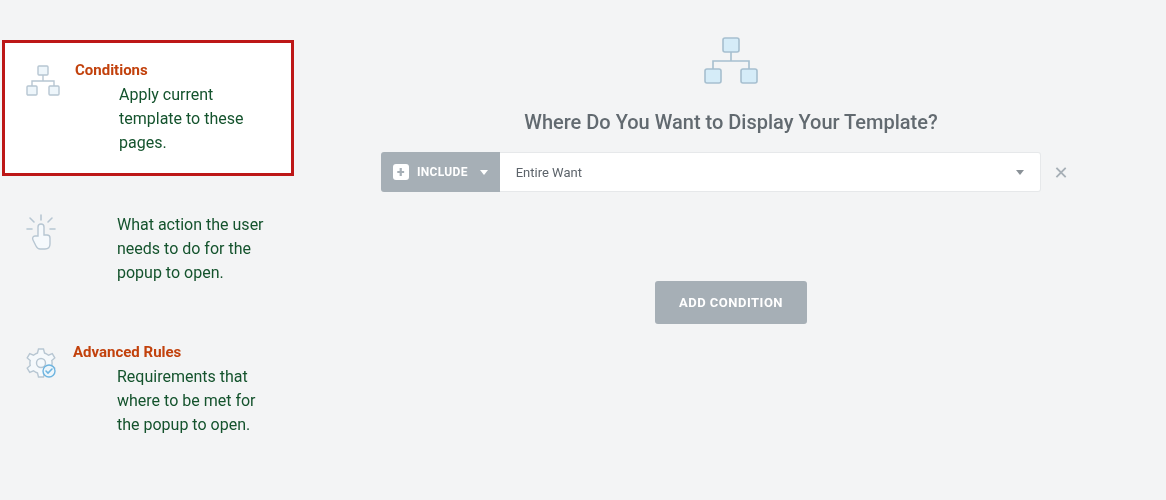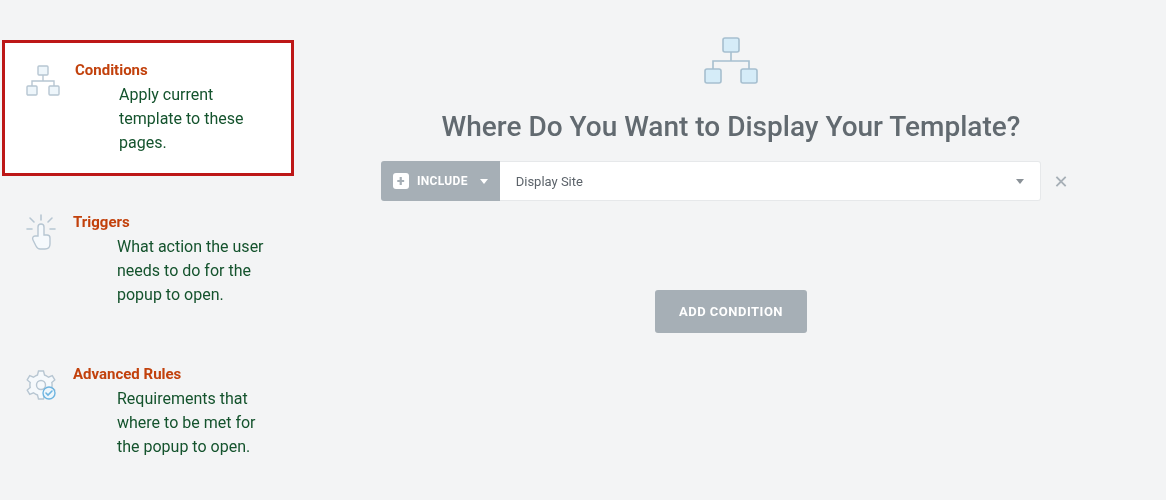--- a/index.html
+++ b/index.html
@@ -66,21 +66,21 @@
       background: #f3f4f5;
       padding: 36px 36px 36px 36px;
       text-align: center;
     }
     .hero-icon {
       margin: 0 auto 24px;
       width: 60px;
       height: 50px;
     }
     .main-title {
-      font-size: 28px;
+      font-size: 20px;
       font-weight: 500;
       color: #626a70;
       margin-bottom: 18px;
     }
     .main-desc {
       font-size: 15px;
       color: #9ba2a8;
       line-height: 1.9;
       margin-bottom: 40px;
     }
@@ -194,21 +194,20 @@
   </div>
 
   <div class="sidebar-item">
     <div class="sidebar-icon">
       <svg width="36" height="40" viewBox="0 0 36 40">
         <path d="M18 7 L18 2 M11 9 L7 5 M25 9 L29 5 M9 16 L4 16 M27 16 L32 16" stroke="#b7c6d2" stroke-width="1.6" stroke-linecap="round" fill="none"></path>
         <path d="M15 14 C15 12 16.3 11 18 11 C19.7 11 21 12 21 14 L21 22 L24 22 C26 22 27 23.5 27 25 L27 31 C27 34 25 36 22 36 L17 36 C15 36 14 35 13 33 L10 27 C9 25 10 23 12 23 L15 23 Z" fill="#f5f9fc" stroke="#b7c6d2" stroke-width="1.4"></path>
       </svg>
     </div>
     <div class="sidebar-text">
-      <div class="sidebar-title">Triggers</div>
       <div class="sidebar-desc">What action the user needs to do for the popup to open.</div>
     </div>
   </div>
 
   <div class="sidebar-item">
     <div class="sidebar-icon">
       <svg width="36" height="36" viewBox="0 0 36 36">
         <path d="M18 4 L20.5 4 L21.5 8 C23 8.5 24.3 9.3 25.5 10.2 L29.3 8.6 L31.8 12.9 L28.8 15.6 C29 16.4 29.1 17.2 29.1 18 C29.1 18.8 29 19.6 28.8 20.4 L31.8 23.1 L29.3 27.4 L25.5 25.8 C24.3 26.7 23 27.5 21.5 28 L20.5 32 L15.5 32 L14.5 28 C13 27.5 11.7 26.7 10.5 25.8 L6.7 27.4 L4.2 23.1 L7.2 20.4 C7 19.6 6.9 18.8 6.9 18 C6.9 17.2 7 16.4 7.2 15.6 L4.2 12.9 L6.7 8.6 L10.5 10.2 C11.7 9.3 13 8.5 14.5 8 L15.5 4 Z" fill="#f5f9fc" stroke="#b7c6d2" stroke-width="1.4"></path>
         <circle cx="18" cy="18" r="4.5" fill="#f5f9fc" stroke="#b7c6d2" stroke-width="1.4"></circle>
         <circle cx="26" cy="26" r="6" fill="#eef6fb" stroke="#6db4e0" stroke-width="1.4"></circle>
@@ -236,21 +235,21 @@
   <h1 class="main-title">Where Do You Want to Display Your Template?</h1>
 
 
   <div class="condition-row">
     <div class="include-btn">
       <span class="include-plus">+</span>
       <span>INCLUDE</span>
       <span class="include-caret"></span>
     </div>
     <div class="select-box">
-      <span class="select-value">Display Site</span>
+      <span class="select-value">Entire Want</span>
       <span class="select-caret"></span>
     </div>
     <div class="remove-btn">
       <span>✕</span>
     </div>
   </div>
 
   <div class="add-condition-btn">ADD CONDITION</div>
 </div>
 

